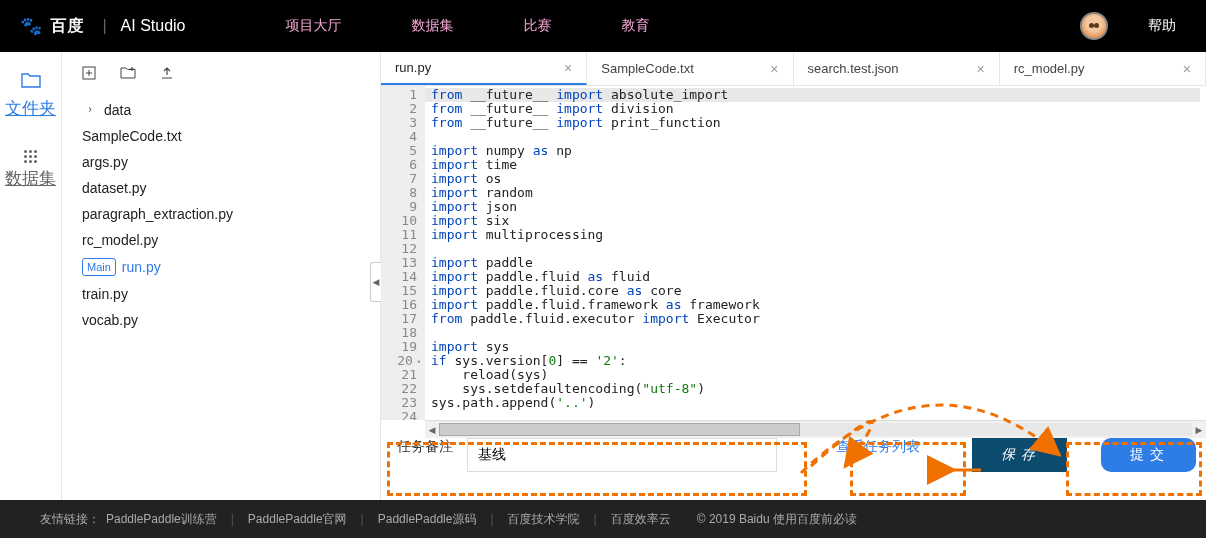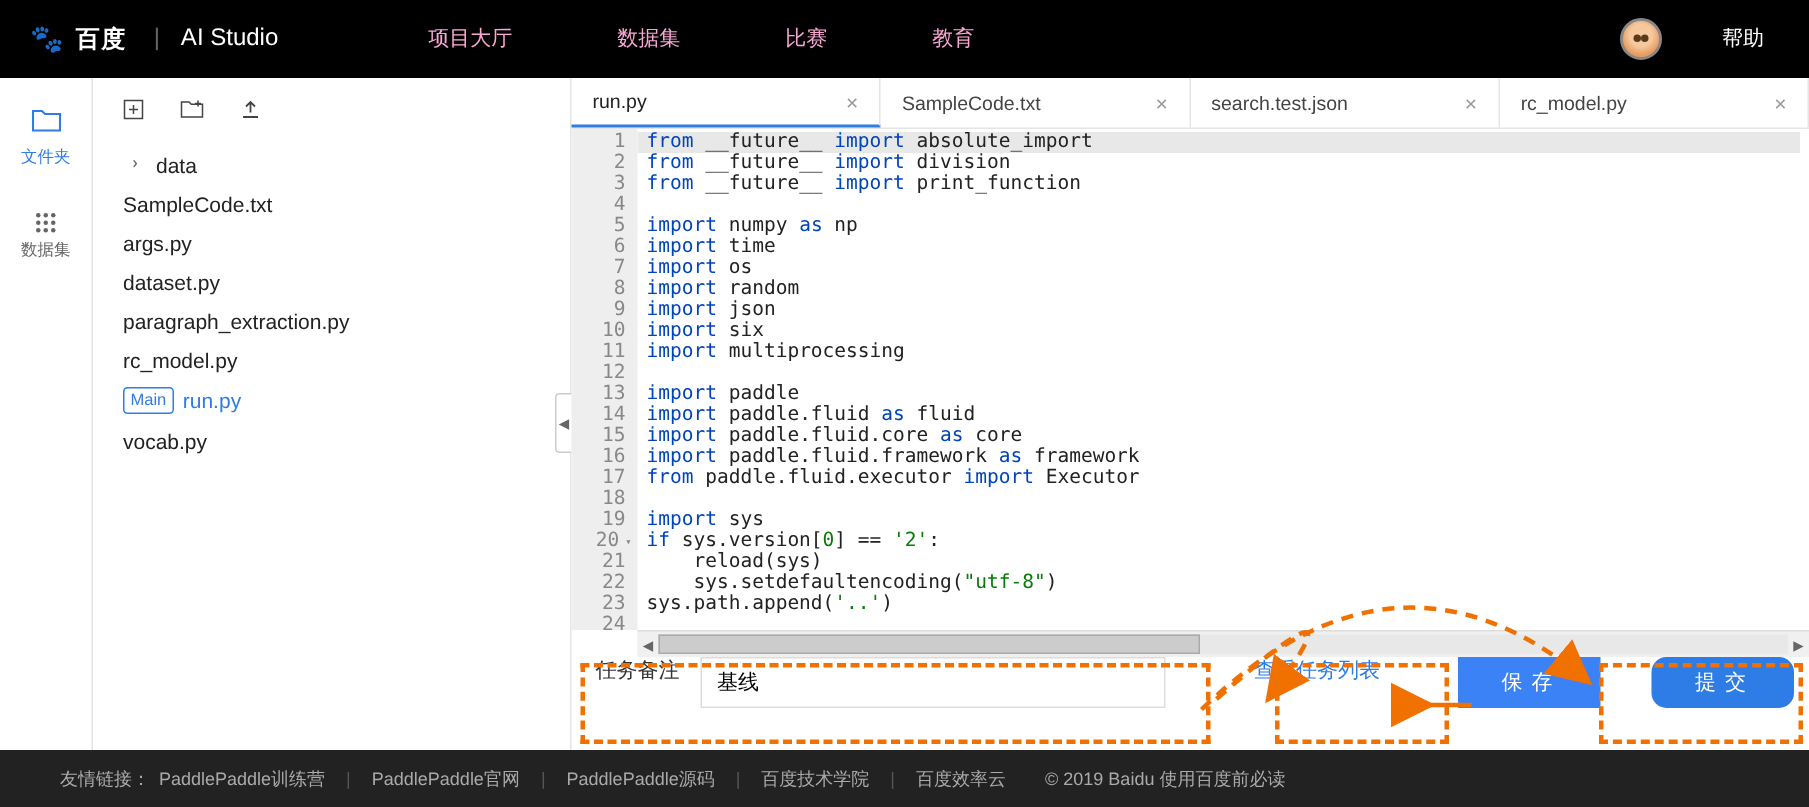--- a/index.html
+++ b/index.html
@@ -14,21 +14,21 @@
 .avatar { width: 28px; height: 28px; border-radius: 50%; background: radial-gradient(circle at 50% 40%, #f5c89e 40%, #e89b5f 70%); border: 2px solid #888; margin-right: 40px; position: relative; overflow: hidden; }
 .avatar::before, .avatar::after { content:''; position:absolute; width:5px; height:5px; background:#5a3a1a; border-radius:50%; top:9px; }
 .avatar::before { left:7px; } .avatar::after { right:7px; }
 .help { color: #fff; font-size: 14px; cursor: pointer; margin-right: 10px; }
 .main { display: flex; height: 448px; }
 .left-rail { width: 62px; border-right: 1px solid #e5e5e5; display: flex; flex-direction: column; align-items: center; padding-top: 20px; background: #fff; }
 .rail-item { display: flex; flex-direction: column; align-items: center; margin-bottom: 30px; cursor: pointer; gap: 4px; }
 .rail-item.active .rail-icon { color: #2e7ce6; }
 .rail-item.active .rail-label { color: #2e7ce6; }
 .rail-icon { font-size: 18px; color: #666; }
-.rail-label { font-size: 11px; color: #666; }
+.rail-label { font-size: 17px; color: #666; text-decoration: underline; }
 .file-panel { width: 318px; padding: 14px 18px 0 18px; display: flex; flex-direction: column; }
 .file-actions { display: flex; gap: 24px; margin-bottom: 14px; padding-left: 2px; }
 .file-action-icon { font-size: 14px; color: #444; cursor: pointer; }
 .file-tree { flex: 1; overflow: auto; }
 .tree-item { padding: 5px 2px; font-size: 14px; color: #222; cursor: pointer; display: flex; align-items: center; gap: 6px; }
 .tree-folder::before { content: "\2303"; display: inline-block; transform: rotate(90deg) scaleX(1.2); font-size: 10px; margin-right: 6px; color: #666; width: 10px; }
 .tree-file { padding-left: 2px; }
 .tree-file.active { color: #2e7ce6; align-items: center; }
 .main-badge { display: inline-block; border: 1px solid #2e7ce6; color: #2e7ce6; font-size: 11px; padding: 0 4px; border-radius: 3px; line-height: 16px; }
 .editor-wrap { flex: 1; display: flex; flex-direction: column; border-left: 1px solid #e5e5e5; position: relative; }
@@ -58,21 +58,21 @@
 .hl2 { left: 462px; right: 250px; top: 4px; height: 54px; width: 112px; left: auto; right: 244px; }
 .hl2 { left: 468px; width: 118px; left: auto; }
 .hl2 { position: absolute; top: 4px; height: 54px; width: 116px; right: 240px; left: auto; }
 .hl3 { right: 4px; top: 4px; width: 136px; height: 54px; }
 .arrow-svg { position: absolute; top: -130px; left: 0; right: 0; height: 190px; pointer-events: none; z-index: 4; }
 .task-label { font-size: 14px; color: #333; margin-left: 6px; margin-right: 6px; }
 .task-input { width: 310px; height: 34px; border: 1px solid #ddd; padding: 0 10px; font-size: 14px; outline: none; }
 .spacer { flex: 1; }
 .link-view { color: #2e7ce6; font-size: 14px; cursor: pointer; background: #fff; padding: 0 6px; }
 .btn { height: 34px; padding: 0 26px; border: none; font-size: 14px; letter-spacing: 6px; cursor: pointer; display: inline-flex; align-items: center; justify-content: center; text-indent: 3px; }
-.btn-gray { background: #3b82f6; color: #fff; }
+.btn-gray { background: #0c4a6e; color: #fff; font-style: italic; }
 .btn-blue { background: #2e7ce6; color: #fff; border-radius: 10px; }
 .footer { background: #222; color: #aaa; height: 38px; display: flex; align-items: center; padding: 12px 40px; font-size: 12px; gap: 6px; }
 .footer .sep { color: #555; margin: 0 8px; }
 .footer a { color: #aaa; cursor: pointer; }
 .dots-icon { display: grid; grid-template-columns: repeat(3, 3px); grid-template-rows: repeat(3, 3px); gap: 2px; }
 .dots-icon span { width: 3px; height: 3px; background: #666; border-radius: 50%; }
 </style>
 </head>
 <body>
 
@@ -150,20 +150,21 @@
         </div>
       <div class="tree-item tree-file">SampleCode.txt</div>
       <div class="tree-item tree-file">args.py</div>
       <div class="tree-item tree-file">dataset.py</div>
       <div class="tree-item tree-file">paragraph_extraction.py</div>
       <div class="tree-item tree-file">rc_model.py</div>
       <div class="tree-item tree-file active">
         <span class="main-badge">Main</span>
         <span>run.py</span>
       </div>
+      <div class="tree-item tree-file">train.py</div>
       <div class="tree-item tree-file">vocab.py</div>
     </div>
   </div>
 
   <div class="editor-wrap">
     <div class="collapse-handle">◀</div>
     <div class="tabs">
       <div class="tab active">
         <span>run.py</span>
         <span class="tab-close">×</span>

